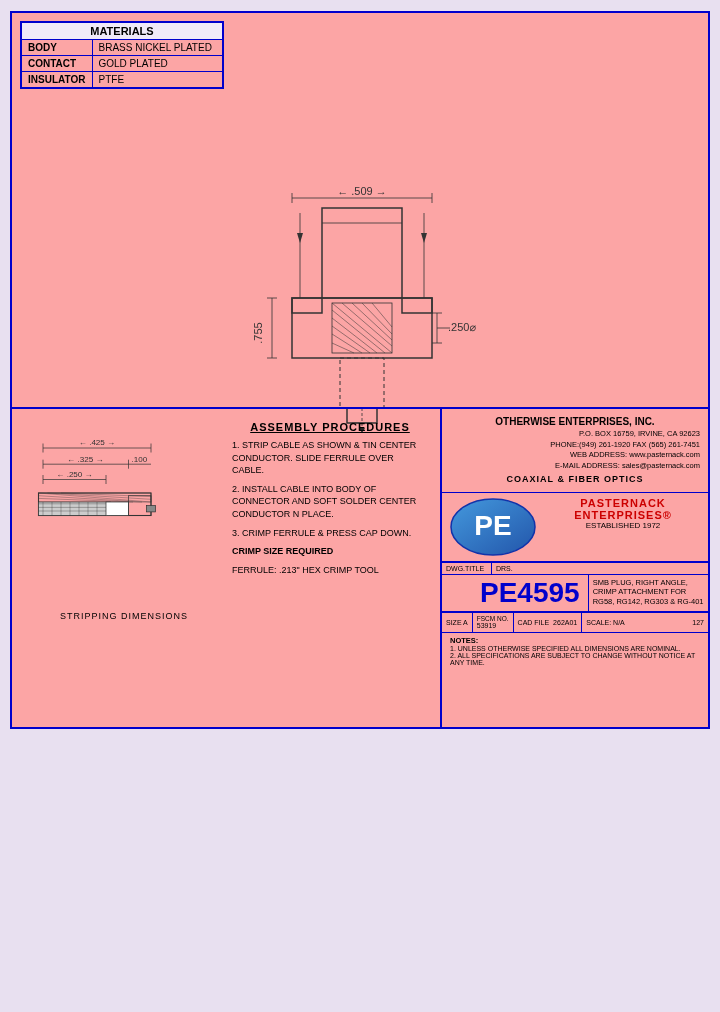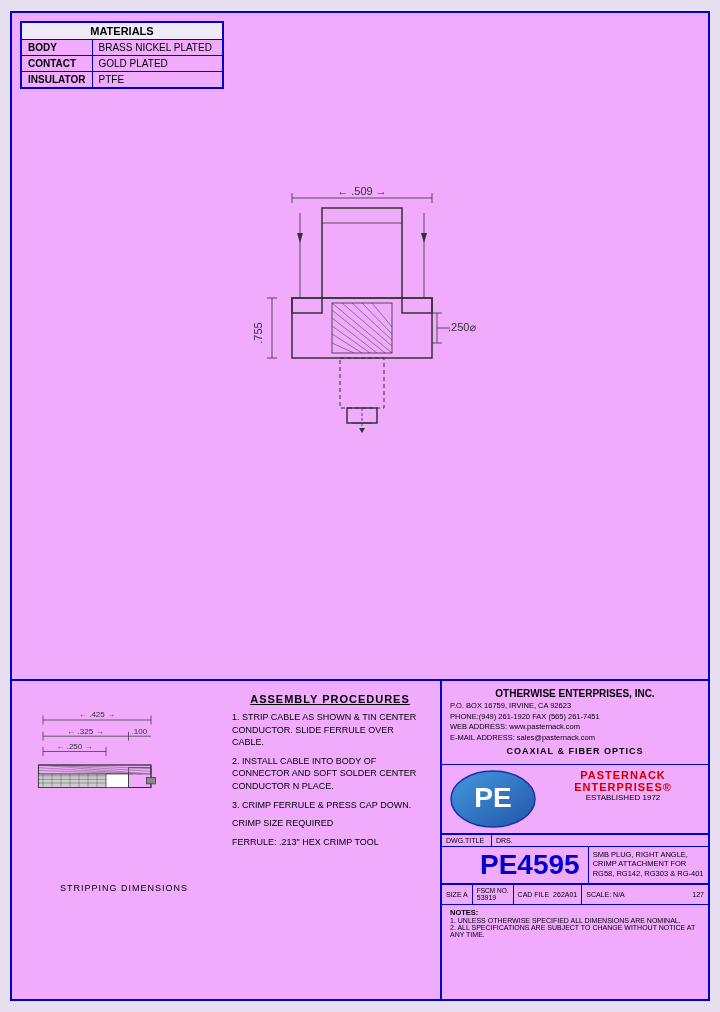--- a/index.html
+++ b/index.html
@@ -5,23 +5,23 @@
     * { margin: 0; padding: 0; box-sizing: border-box; }
     body {
       width: 720px;
       height: 1012px;
       background-color: #e8e0f0;
       font-family: Arial, sans-serif;
       overflow: hidden;
     }
     .page {
       width: 700px;
-      height: 990px;
+      height: 718px;
       margin: 11px auto;
-      background: #f0abfc;
+      background: #fca5a5;
       border: 2px solid #0000cc;
       position: relative;
     }
 
     
     .materials-table {
       position: absolute;
       top: 8px;
       left: 8px;
       border: 2px solid #0000cc;
@@ -101,21 +101,21 @@
     }
 
     .assembly-steps p {
       margin-bottom: 6px;
     }
 
     .crimp-note {
       font-size: 9px;
       text-align: left;
       margin-top: 4px;
-      font-weight: normal;
+      font-weight: bold;
     }
 
     .stripping-label {
       font-size: 9px;
       text-align: center;
       margin-top: 6px;
       letter-spacing: 1px;
     }
 
     .right-panel {
@@ -131,21 +131,21 @@
       line-height: 1.4;
     }
 
     .company-name {
       font-size: 10px;
       font-weight: bold;
       text-align: center;
     }
 
     .company-details {
-      text-align: left;
+      text-align: right;
       font-size: 7.5px;
     }
 
     .company-sub {
       text-align: center;
       font-size: 9px;
       font-weight: bold;
       letter-spacing: 1px;
       margin-top: 2px;
     }

